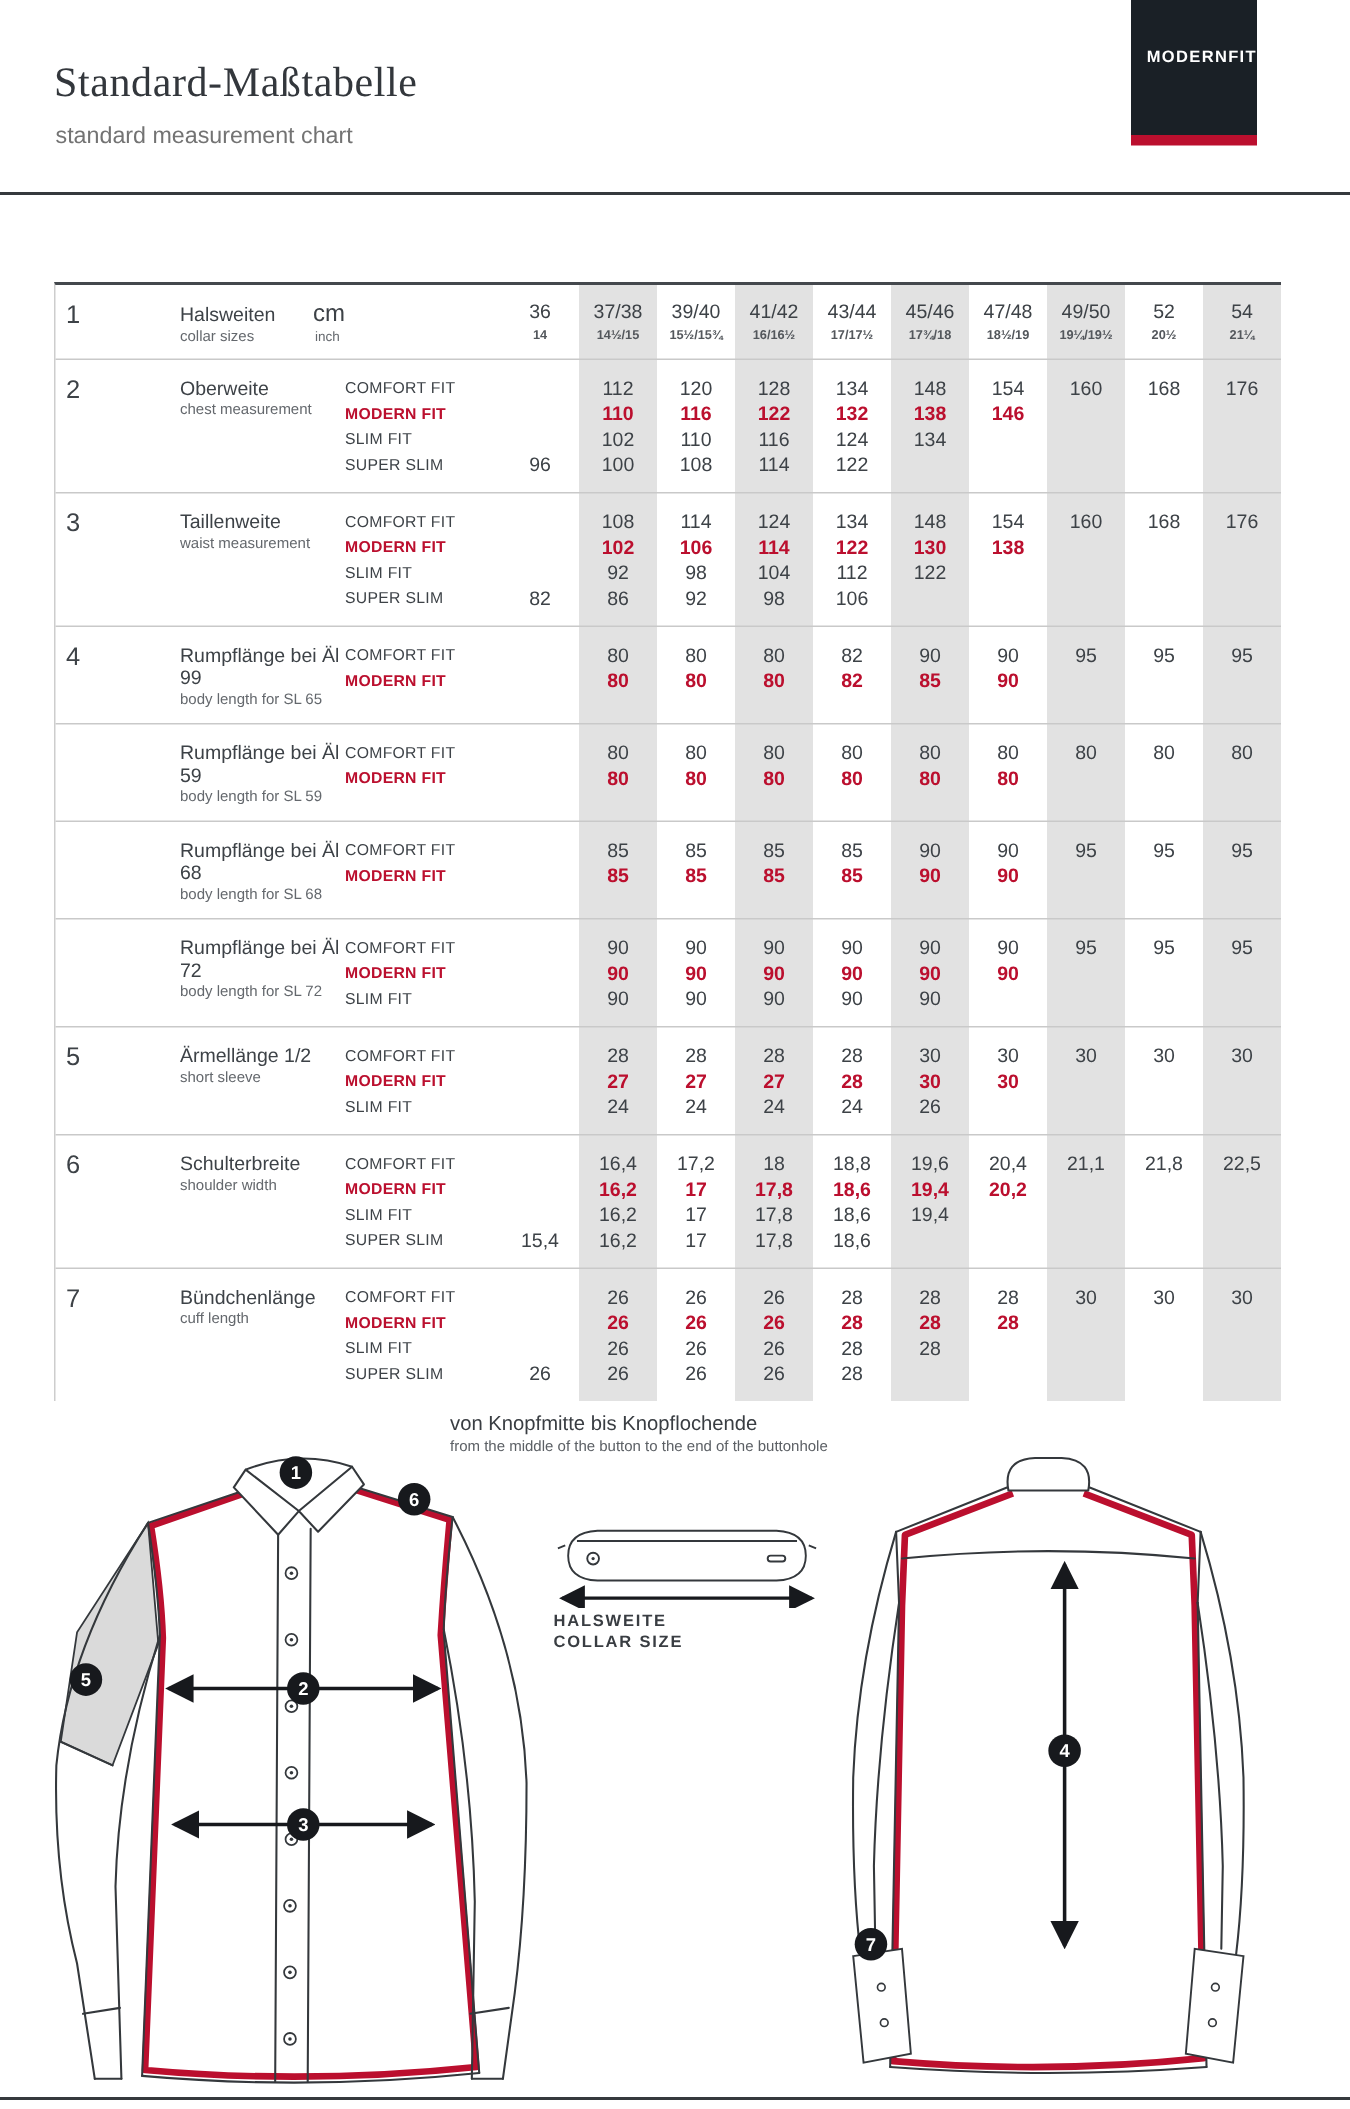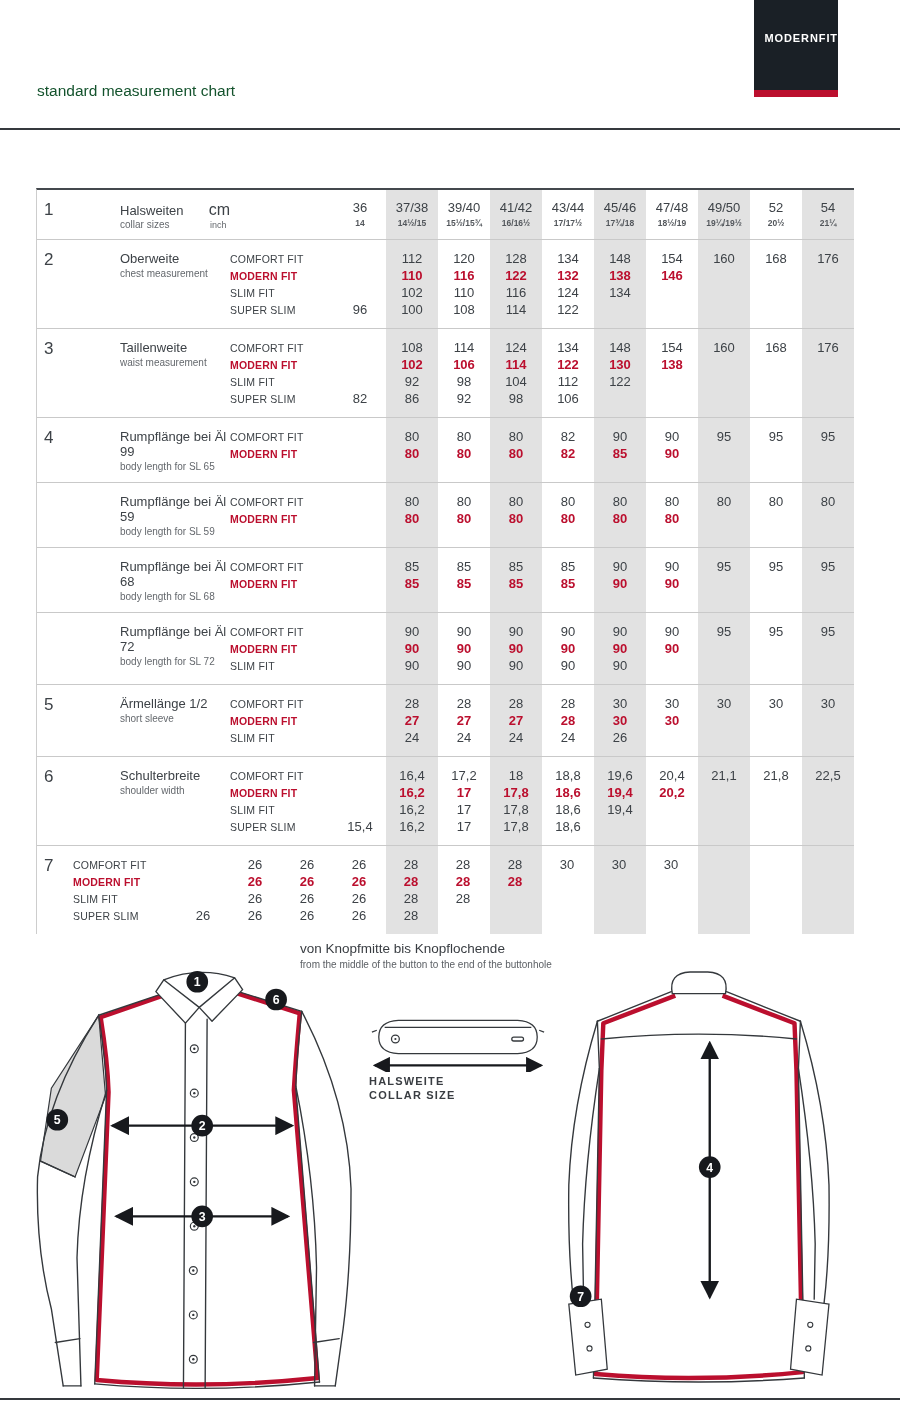--- a/index.html
+++ b/index.html
@@ -6,21 +6,21 @@
   html,body { background:#ffffff; }
   body { font-family:"Liberation Sans", sans-serif; color:#3d4247; }
   #page { position:relative; width:900px; height:1406px; background:#fff; overflow:hidden; }
 
   .rule { position:absolute; left:0; width:900px; height:2px; background:#35393d; }
   #rule-top { top:128px; }
   #rule-bottom { top:1398px; }
 
   #title { position:absolute; left:36px; top:40px; font-family:"Liberation Serif", serif;
            font-size:28px; font-weight:400; color:#33373c; letter-spacing:0.4px; }
-  #subtitle { position:absolute; left:37px; top:82px; font-size:15.5px; color:#14532d; }
+  #subtitle { position:absolute; left:37px; top:82px; font-size:15.5px; color:#737373; }
 
   #badge { position:absolute; left:754px; top:0; width:84px; }
   #badge .bb { height:90px; background:var(--badge-bg,#1a2026); color:#fff; display:flex;
                flex-direction:row; align-items:center; justify-content:flex-end;
                padding-bottom:15px; font-size:11px; font-weight:bold; letter-spacing:0.9px; line-height:14px; }
   #badge .br { height:7px; background:var(--accent,#bb0f2e); }
 
   #size-table { position:absolute; left:36px; top:188px; width:818px;
                 border-top:2px solid #44484d; border-left:1px solid #cdcdcd; }
   .band { position:absolute; top:0; bottom:0; width:52px; background:var(--band,#e2e2e2); z-index:0; }
@@ -51,20 +51,21 @@
   #note-en { font-size:10px; color:#5c6065; margin-top:3px; }
   #collar-labels { left:369px; top:1074px; width:178px; text-align:left; font-size:11px;
                    font-weight:bold; letter-spacing:1.2px; color:#393d42; line-height:14px; }
   svg text.mtxt { font-family:"Liberation Sans", sans-serif; font-size:12.5px; font-weight:bold; fill:#ffffff; }
 </style>
 </head>
 <body>
 
 <div id="page">
 
+  <div id="title">Standard-Maßtabelle</div>
   <div id="subtitle">standard measurement chart</div>
 
   <div id="badge">
     <div class="bb">
       <span>MODERN</span>
       <span>FIT</span>
     </div>
     <div class="br"></div>
   </div>
 
@@ -513,20 +514,24 @@
             <span class="val"></span>
             <span class="val"></span>
             <span class="val"></span>
             <span class="val"></span>
             <span class="val"></span>
           </div>
         </div>
       </div>
       <div class="t-section">
         <div class="t-num">7</div>
+        <div class="t-label">
+          <div class="lab-de">Bündchenlänge</div>
+          <div class="lab-en">cuff length</div>
+        </div>
         <div class="t-rows">
           <div class="fitrow">
             <span class="fit">COMFORT FIT</span>
             <span class="val"></span>
             <span class="val">26</span>
             <span class="val">26</span>
             <span class="val">26</span>
             <span class="val">28</span>
             <span class="val">28</span>
             <span class="val">28</span>

